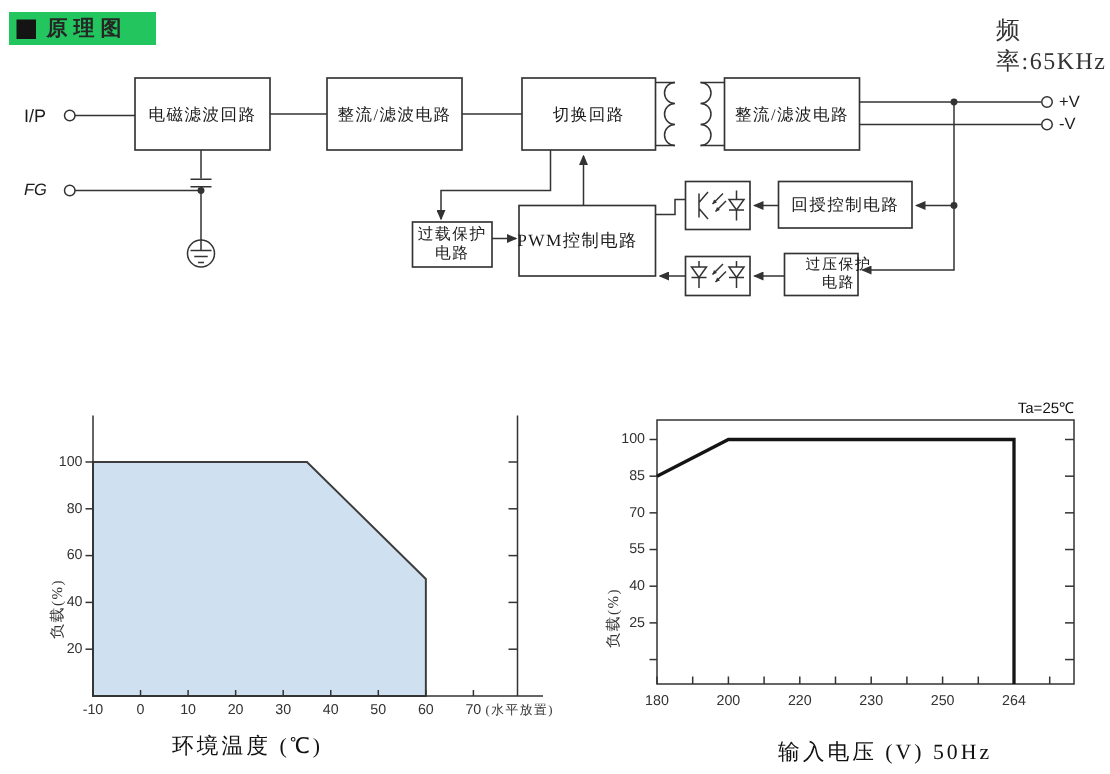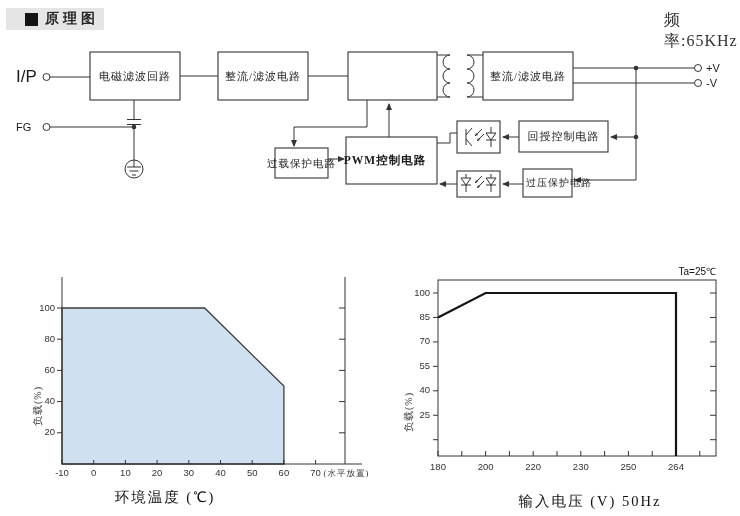--- a/index.html
+++ b/index.html
@@ -7,31 +7,31 @@
         font-family:"Liberation Sans",sans-serif;}
   #gfx{position:absolute;left:0;top:0;z-index:1;}
   .w{stroke:#333;stroke-width:1;fill:none;}
   .blk{fill:#fff;stroke:#333;stroke-width:1.1;}
   .ax{stroke:#333;stroke-width:1;fill:none;}
   .tick{font:9.5px "Liberation Sans",sans-serif;fill:#333;}
   .ticksm{font:8.5px "Liberation Serif",serif;fill:#333;letter-spacing:1px;}
   .axlabel{font:14.5px "Liberation Serif",serif;fill:#111;letter-spacing:2px;}
   .ylab{font:10px "Liberation Serif",serif;fill:#333;letter-spacing:1px;}
   .anno{font:10px "Liberation Sans",sans-serif;fill:#111;}
-  .hdr{position:absolute;left:6px;top:8px;width:98px;height:22px;background:#e5e5e5;
-       display:flex;align-items:center;gap:7px;padding-left:19px;box-sizing:border-box;z-index:2;}
+  .hdr{position:absolute;left:6px;top:8px;width:98px;height:22px;background:#22c55e;
+       display:flex;align-items:center;gap:7px;padding-left:5px;box-sizing:border-box;z-index:2;}
   .sq{width:13px;height:13px;background:#141414;flex:0 0 auto;}
   .hdr-t{font-family:"Liberation Serif",serif;font-size:14px;font-weight:600;color:#262626;letter-spacing:4px;white-space:nowrap;}
   .freq{position:absolute;left:664px;top:10px;font-family:"Liberation Serif",serif;
         font-size:16px;color:#333;letter-spacing:1px;z-index:2;}
   .wm{position:absolute;left:248px;top:222px;font-size:36px;color:#b2b2b2;
       font-family:"Liberation Sans",sans-serif;letter-spacing:1px;z-index:0;}
   .lbl{position:absolute;display:flex;align-items:center;justify-content:center;text-align:center;
        font-family:"Liberation Serif",serif;color:#1a1a1a;letter-spacing:1px;z-index:2;white-space:nowrap;}
-  .two{flex-direction:row;line-height:13px;}
+  .two{flex-direction:column;line-height:13px;}
   .term{justify-content:flex-start;font-family:"Liberation Sans",sans-serif;letter-spacing:0;}
 </style>
 </head>
 <body>
 
 <div class="page">
 
   <svg id="gfx" width="740" height="516" viewBox="0 0 740 516">
     <defs>
       <marker id="arr" markerWidth="7" markerHeight="6" refX="6" refY="3" orient="auto">
@@ -192,30 +192,31 @@
   </svg>
 
   <div class="hdr">
     <span class="sq"></span>
     <span class="hdr-t">原理图</span>
   </div>
   <div class="freq">频率:65KHz</div>
 
   <div class="lbl" style="left:90px;top:52px;width:90px;height:48px;font-size:11px;">电磁滤波回路</div>
   <div class="lbl" style="left:218px;top:52px;width:90px;height:48px;font-size:11px;">整流/滤波电路</div>
+  <div class="lbl" style="left:348px;top:52px;width:89px;height:48px;font-size:11px;">切换回路</div>
   <div class="lbl" style="left:483px;top:52px;width:90px;height:48px;font-size:11px;">整流/滤波电路</div>
   <div class="lbl two" style="left:275px;top:148px;width:53px;height:30px;font-size:10.5px;">
     <span>过载保护</span>
     <span>电路</span>
   </div>
-  <div class="lbl" style="left:346px;top:137px;width:78px;height:47px;font-size:11.5px;font-weight:bold;">PWM控制电路</div>
+  <div class="lbl" style="left:346px;top:137px;width:78px;height:47px;font-size:11.5px;">PWM控制电路</div>
   <div class="lbl" style="left:519px;top:121px;width:89px;height:31px;font-size:11px;">回授控制电路</div>
   <div class="lbl two" style="left:523px;top:169px;width:72px;height:28px;font-size:10px;line-height:12px;">
     <span>过压保护</span>
     <span>电路</span>
   </div>
 
-  <div class="lbl term" style="left:16px;top:70px;width:26px;height:14px;font-size:17px;">I/P</div>
-  <div class="lbl term" style="left:16px;top:120px;width:26px;height:14px;font-size:11px;">FG</div>
+  <div class="lbl term" style="left:16px;top:70px;width:26px;height:14px;font-size:12px;">I/P</div>
+  <div class="lbl term" style="left:16px;top:120px;width:26px;height:14px;font-size:11px;font-style:italic;">FG</div>
   <div class="lbl term" style="left:706px;top:61px;width:28px;height:14px;font-size:11px;">+V</div>
   <div class="lbl term" style="left:706px;top:76px;width:28px;height:14px;font-size:11px;">-V</div>
 
 </div>
 
 </body></html>

